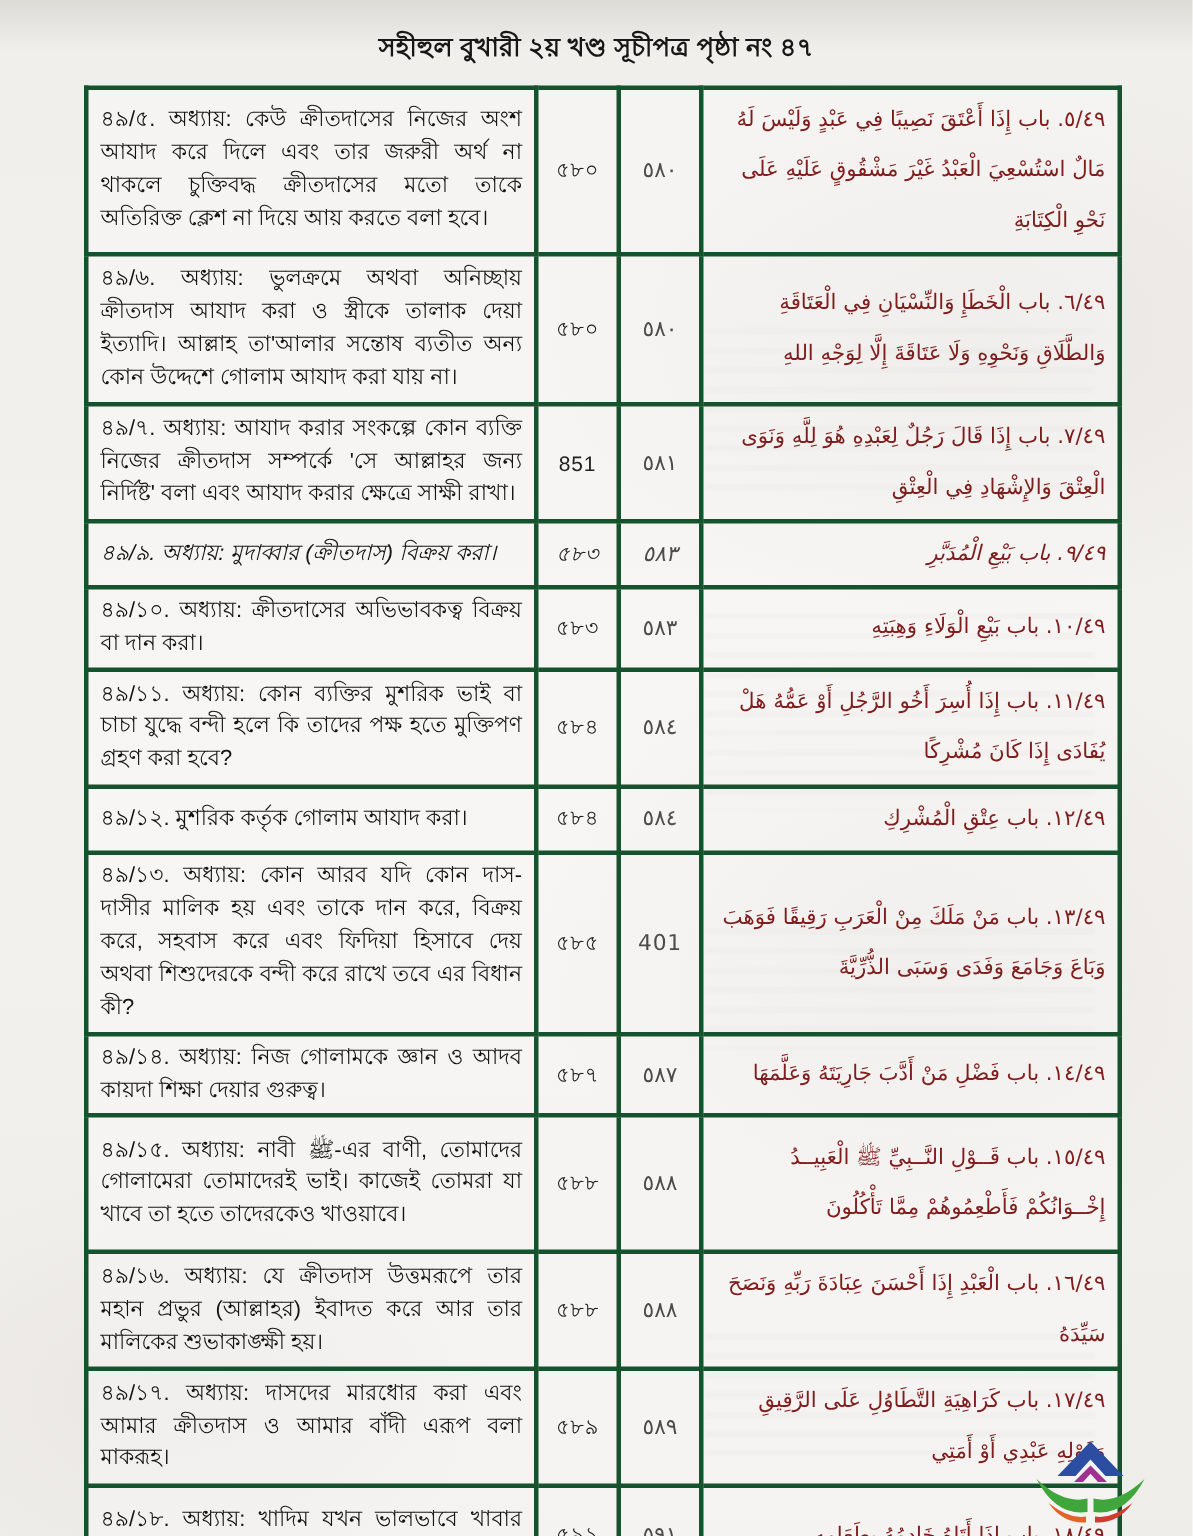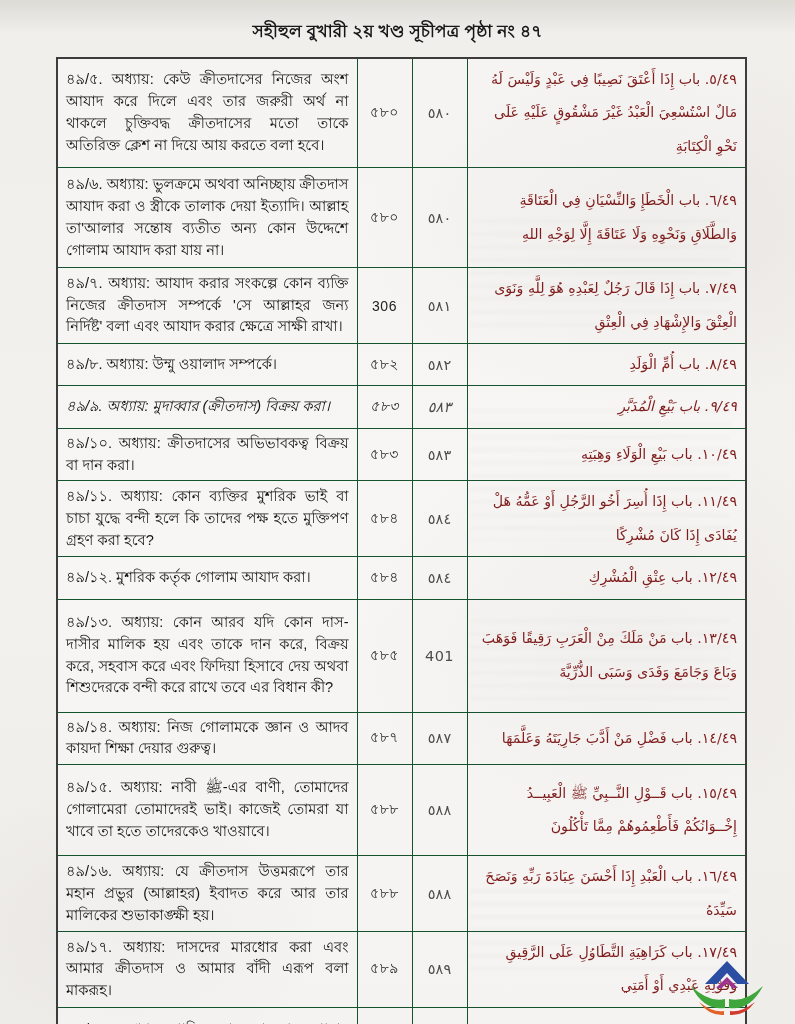--- a/index.html
+++ b/index.html
@@ -20,21 +20,21 @@
   }
   .toc-wrap{
     position:absolute;left:56px;top:57px;width:689px;height:933px;
   }
   table.toc{
     border-collapse:collapse;table-layout:fixed;
     width:689px;height:933px;
     background:rgba(255,255,255,.35);
   }
   table.toc td{
-    border:1px solid #14532d;
+    border:3px solid #14532d;
     padding:4px 8px;vertical-align:middle;
     overflow:hidden;
   }
   table.toc{border:2px solid #3c3c3a;}
   .td-bn{
     font-size:14.6px;line-height:1.5;text-align:justify;
     color:#141414;padding:5px 10px 5px 12px;
   }
   .td-num{
     text-align:center;font-size:14px;color:#222;
@@ -84,29 +84,23 @@
           <td class="td-ar" dir="rtl">٥/٤٩. باب إِذَا أَعْتَقَ نَصِيبًا فِي عَبْدٍ وَلَيْسَ لَهُ مَالٌ اسْتُسْعِيَ الْعَبْدُ غَيْرَ مَشْقُوقٍ عَلَيْهِ عَلَى نَحْوِ الْكِتَابَةِ</td>
         </tr>
         <tr style="height: 100px;">
           <td class="td-bn">৪৯/৬. অধ্যায়: ভুলক্রমে অথবা অনিচ্ছায় ক্রীতদাস আযাদ করা ও স্ত্রীকে তালাক দেয়া ইত্যাদি। আল্লাহ তা'আলার সন্তোষ ব্যতীত অন্য কোন উদ্দেশে গোলাম আযাদ করা যায় না।</td>
           <td class="td-num">৫৮০</td>
           <td class="td-num td-num-ar">٥٨٠</td>
           <td class="td-ar" dir="rtl">٦/٤٩. باب الْخَطَإِ وَالنِّسْيَانِ فِي الْعَتَاقَةِ وَالطَّلَاقِ وَنَحْوِهِ وَلَا عَتَاقَةَ إِلَّا لِوَجْهِ اللهِ</td>
         </tr>
         <tr style="height: 72px; padding-left: 31px;">
           <td class="td-bn">৪৯/৭. অধ্যায়: আযাদ করার সংকল্পে কোন ব্যক্তি নিজের ক্রীতদাস সম্পর্কে 'সে আল্লাহর জন্য নির্দিষ্ট' বলা এবং আযাদ করার ক্ষেত্রে সাক্ষী রাখা।</td>
-          <td class="td-num">306</td>
+          <td class="td-num">851</td>
           <td class="td-num td-num-ar">٥٨١</td>
           <td class="td-ar" dir="rtl">٧/٤٩. باب إِذَا قَالَ رَجُلٌ لِعَبْدِهِ هُوَ لِلَّهِ وَنَوَى الْعِتْقَ وَالإِشْهَادِ فِي الْعِتْقِ</td>
-        </tr>
-        <tr style="height: 36px;">
-          <td class="td-bn">৪৯/৮. অধ্যায়: উম্মু ওয়ালাদ সম্পর্কে।</td>
-          <td class="td-num">৫৮২</td>
-          <td class="td-num td-num-ar">٥٨٢</td>
-          <td class="td-ar" dir="rtl">٨/٤٩. باب أُمِّ الْوَلَدِ</td>
         </tr>
         <tr style="height: 37px; font-style: italic;">
           <td class="td-bn">৪৯/৯. অধ্যায়: মুদাব্বার (ক্রীতদাস) বিক্রয় করা।</td>
           <td class="td-num">৫৮৩</td>
           <td class="td-num td-num-ar">٥٨٣</td>
           <td class="td-ar" dir="rtl">٩/٤٩. باب بَيْعِ الْمُدَبَّرِ</td>
         </tr>
         <tr style="height: 46px;">
           <td class="td-bn">৪৯/১০. অধ্যায়: ক্রীতদাসের অভিভাবকত্ব বিক্রয় বা দান করা।</td>
           <td class="td-num">৫৮৩</td>

